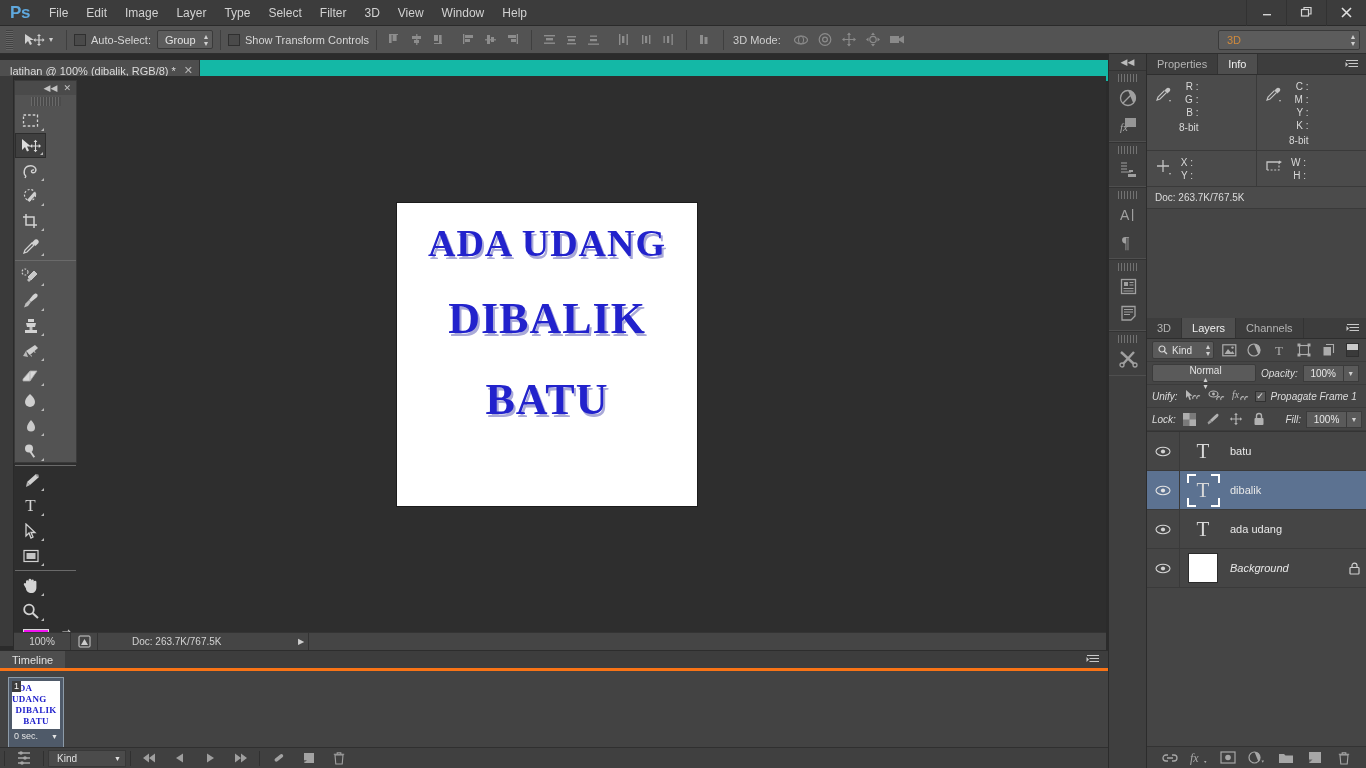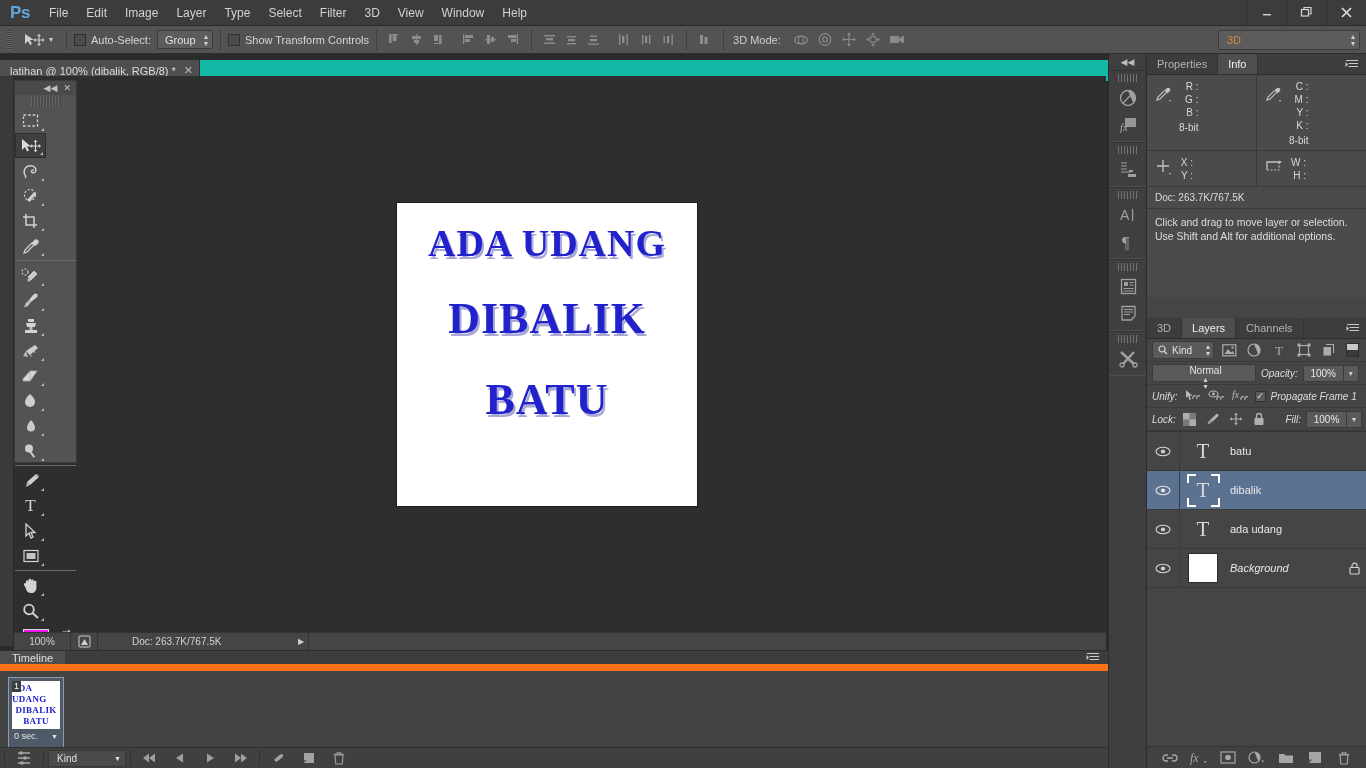--- a/index.html
+++ b/index.html
@@ -175,21 +175,21 @@
   .st-doc { padding-left: 34px; width: 196px; }
   .st-arrow { width: 14px; text-align: center; font-size: 8px; color: #cfcfcf; }
 
   
   .timeline {
     position: absolute; left: 0; top: 650px; width: 1108px; height: 118px;
     background: #454545; border-top: 1px solid #2d2d2d;
   }
   .tl-tabs {
     height: 20px; background: #3d3d3d; display: flex; align-items: stretch;
-    border-bottom: 7px solid #f97316;
+    border-bottom: 3px solid #f97316;
   }
   .tl-tab {
     background: #4e4e4e; padding: 0 12px; display: flex; align-items: center;
     font-size: 11px; color: #e0e0e0;
   }
   .tl-menu { margin-left: auto; padding: 0 8px; display: flex; align-items: center; }
   .tl-body { height: 77px; background: #434343; display: flex; padding: 6px 0 0 8px; }
   .frame {
     width: 56px; background: #4f5a69; border: 1px solid #8d9ba8;
     display: flex; flex-direction: column; align-items: center;
@@ -983,24 +983,20 @@
               <path d="M14,3 V11 H2" fill="none" stroke="#c3c3c3" stroke-width="1.1" stroke-dasharray="2,1.6"></path>
               <path d="M14,1.5 l3,1.6 l-3,1.6 Z" fill="#c3c3c3"></path>
             </svg>
           <div>
             <div class="info-keys">W :</div>
             <div class="info-keys">H :</div>
           </div>
         </div>
       </div>
       <div class="doc-line">Doc: 263.7K/767.5K</div>
-      <div class="hint">
-        <div>Click and drag to move layer or selection.</div>
-        <div>Use Shift and Alt for additional options.</div>
-      </div>
     </div>
 
     <div class="layers-panel">
       <div class="pnl-tabs">
         <div class="pnl-tab">3D</div>
         <div class="pnl-tab active">Layers</div>
         <div class="pnl-tab">Channels</div>
         <div class="pnl-menu">
           <svg width="14" height="11" viewBox="0 0 14 11">
               <path d="M1,1.5 H13 M3.5,4.5 H13 M3.5,7.5 H13" stroke="#c9c9c9" stroke-width="1.1"></path>

